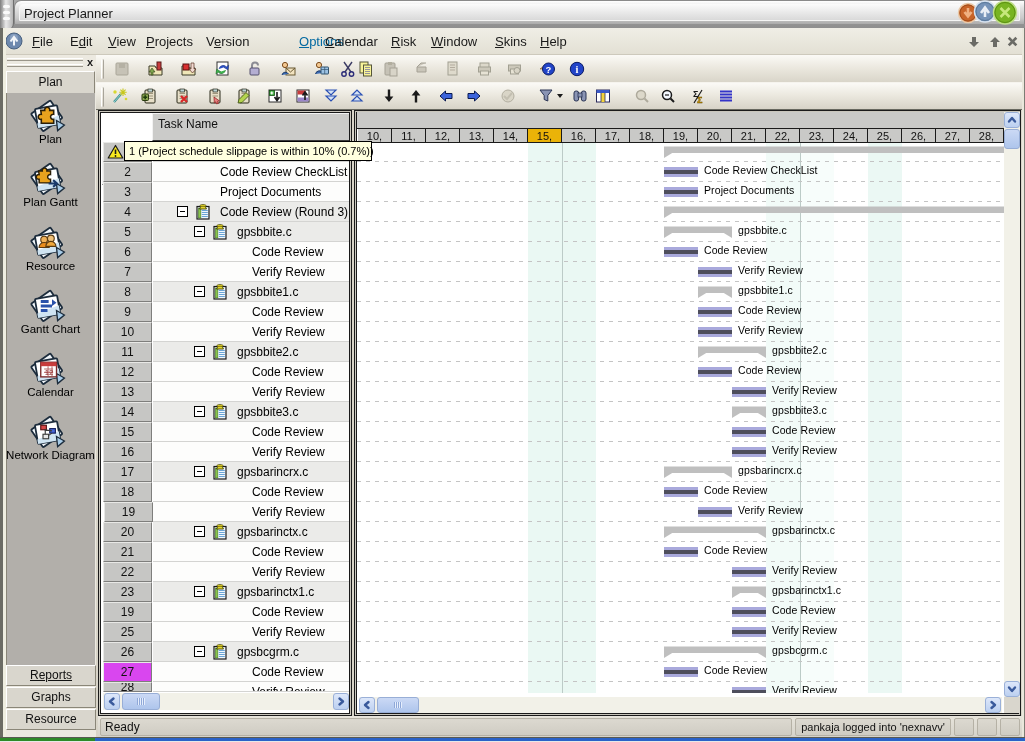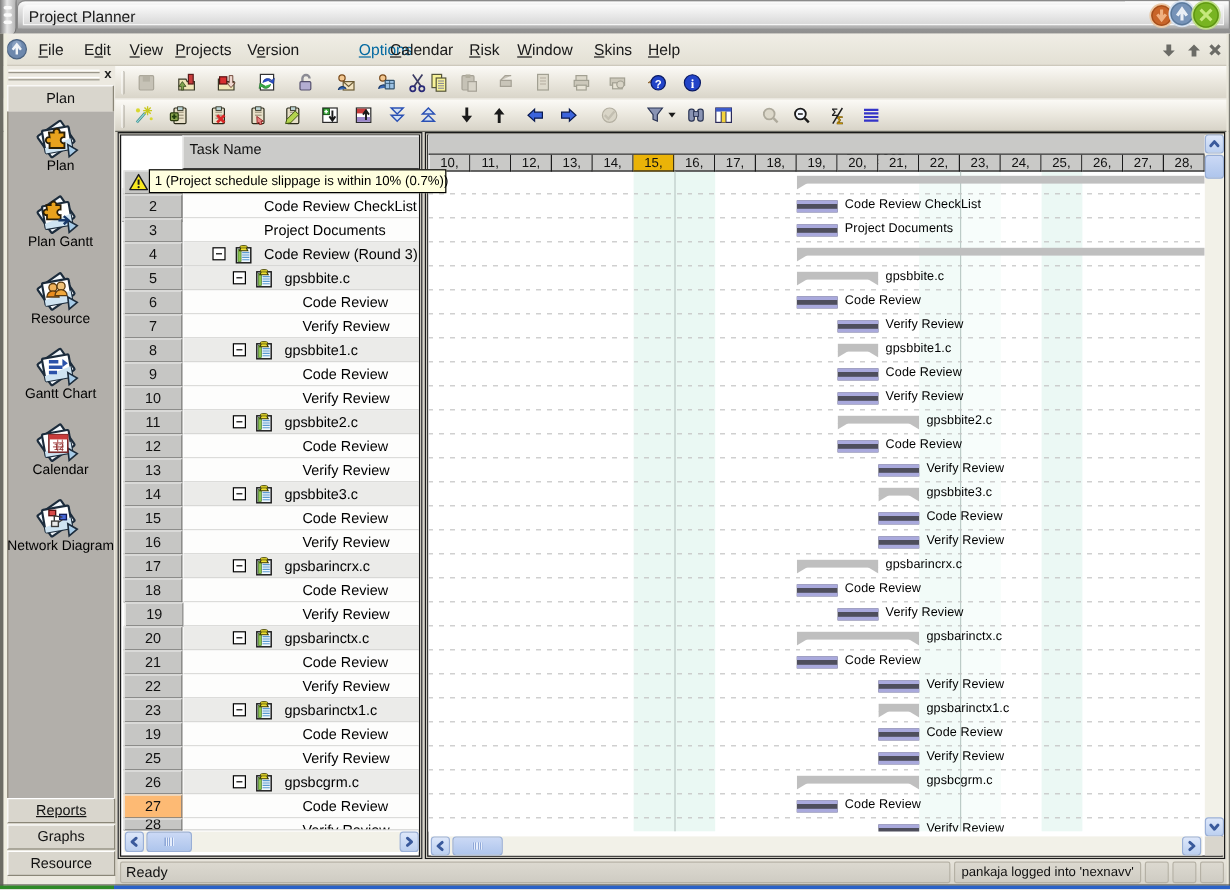--- a/index.html
+++ b/index.html
@@ -509,21 +509,21 @@
     <div class="abs" style="left:44px;top:9px;width:5px;height:1px;background:#000;"></div>
     <svg class="abs" style="left:59px;top:2px;" width="16" height="16" viewBox="0 0 16 16">
       <rect x="2" y="2.5" width="12" height="12.5" fill="#f0f7fc" stroke="#1a1a1a" stroke-width="1.2"></rect>
       <rect x="3.3" y="4" width="2.6" height="10" fill="#8ac44e" stroke="#3a6a1a" stroke-width="0.5"></rect>
       <path d="M6.8 6.5 h6 M6.8 8.5 h6 M6.8 10.5 h6 M6.8 12.5 h6" stroke="#5a9ad0" stroke-width="0.9"></path>
       <path d="M5.4 3.4 a2.6 2.6 0 0 1 5.2 0 l0.9 1.6 l-7 0 Z" fill="#f0e030" stroke="#3a3a00" stroke-width="0.9"></path>
       <rect x="5" y="0.8" width="6" height="1.8" rx="0.9" fill="#f0e030" stroke="#3a3a00" stroke-width="0.6"></rect>
     </svg>
     <div class="abs" style="left:84px;top:3px;font-size:12px;color:#000;white-space:nowrap;">gpsbcgrm.c</div>
   </div>
-<div class="abs" style="left:103px;top:662px;width:49px;height:20px;background:#fdba74;border-top:1px solid #e8e8e6;border-left:1px solid #e8e8e6;border-right:1px solid #7e7e7c;border-bottom:1px solid #7e7e7c;text-align:center;font-size:12px;color:#111;line-height:19px;overflow:hidden;">27</div>
+<div class="abs" style="left:103px;top:662px;width:49px;height:20px;background:#d946ef;border-top:1px solid #e8e8e6;border-left:1px solid #e8e8e6;border-right:1px solid #7e7e7c;border-bottom:1px solid #7e7e7c;text-align:center;font-size:12px;color:#111;line-height:19px;overflow:hidden;">27</div>
 <div class="abs" style="left:153px;top:662px;width:196px;height:20px;background:#fdfdfc;border-bottom:1px solid #d4d4d2;overflow:hidden;">
     <div class="abs" style="left:99px;top:3px;font-size:12px;color:#000;white-space:nowrap;">Code Review</div>
   </div>
 <div class="abs" style="left:103px;top:682px;width:49px;height:10px;background:#c6c6c4;border-top:1px solid #e8e8e6;border-left:1px solid #e8e8e6;border-right:1px solid #7e7e7c;border-bottom:1px solid #7e7e7c;text-align:center;font-size:12px;color:#111;line-height:9px;overflow:hidden;">28</div>
 <div class="abs" style="left:153px;top:682px;width:196px;height:10px;background:#fdfdfc;border-bottom:1px solid #d4d4d2;overflow:hidden;">
     <div class="abs" style="left:99px;top:3px;font-size:12px;color:#000;white-space:nowrap;">Verify Review</div>
   </div>
 <svg class="abs" style="left:107px;top:144px;" width="17" height="16" viewBox="0 0 17 16">
 <path d="M8.5 1.5 L15.8 14 L1.2 14 Z" fill="#f8e820" stroke="#1a1a1a" stroke-width="1.2" stroke-linejoin="round"></path>
 <path d="M8.5 5.5 L8.5 10" stroke="#1a1a1a" stroke-width="1.6"></path>

